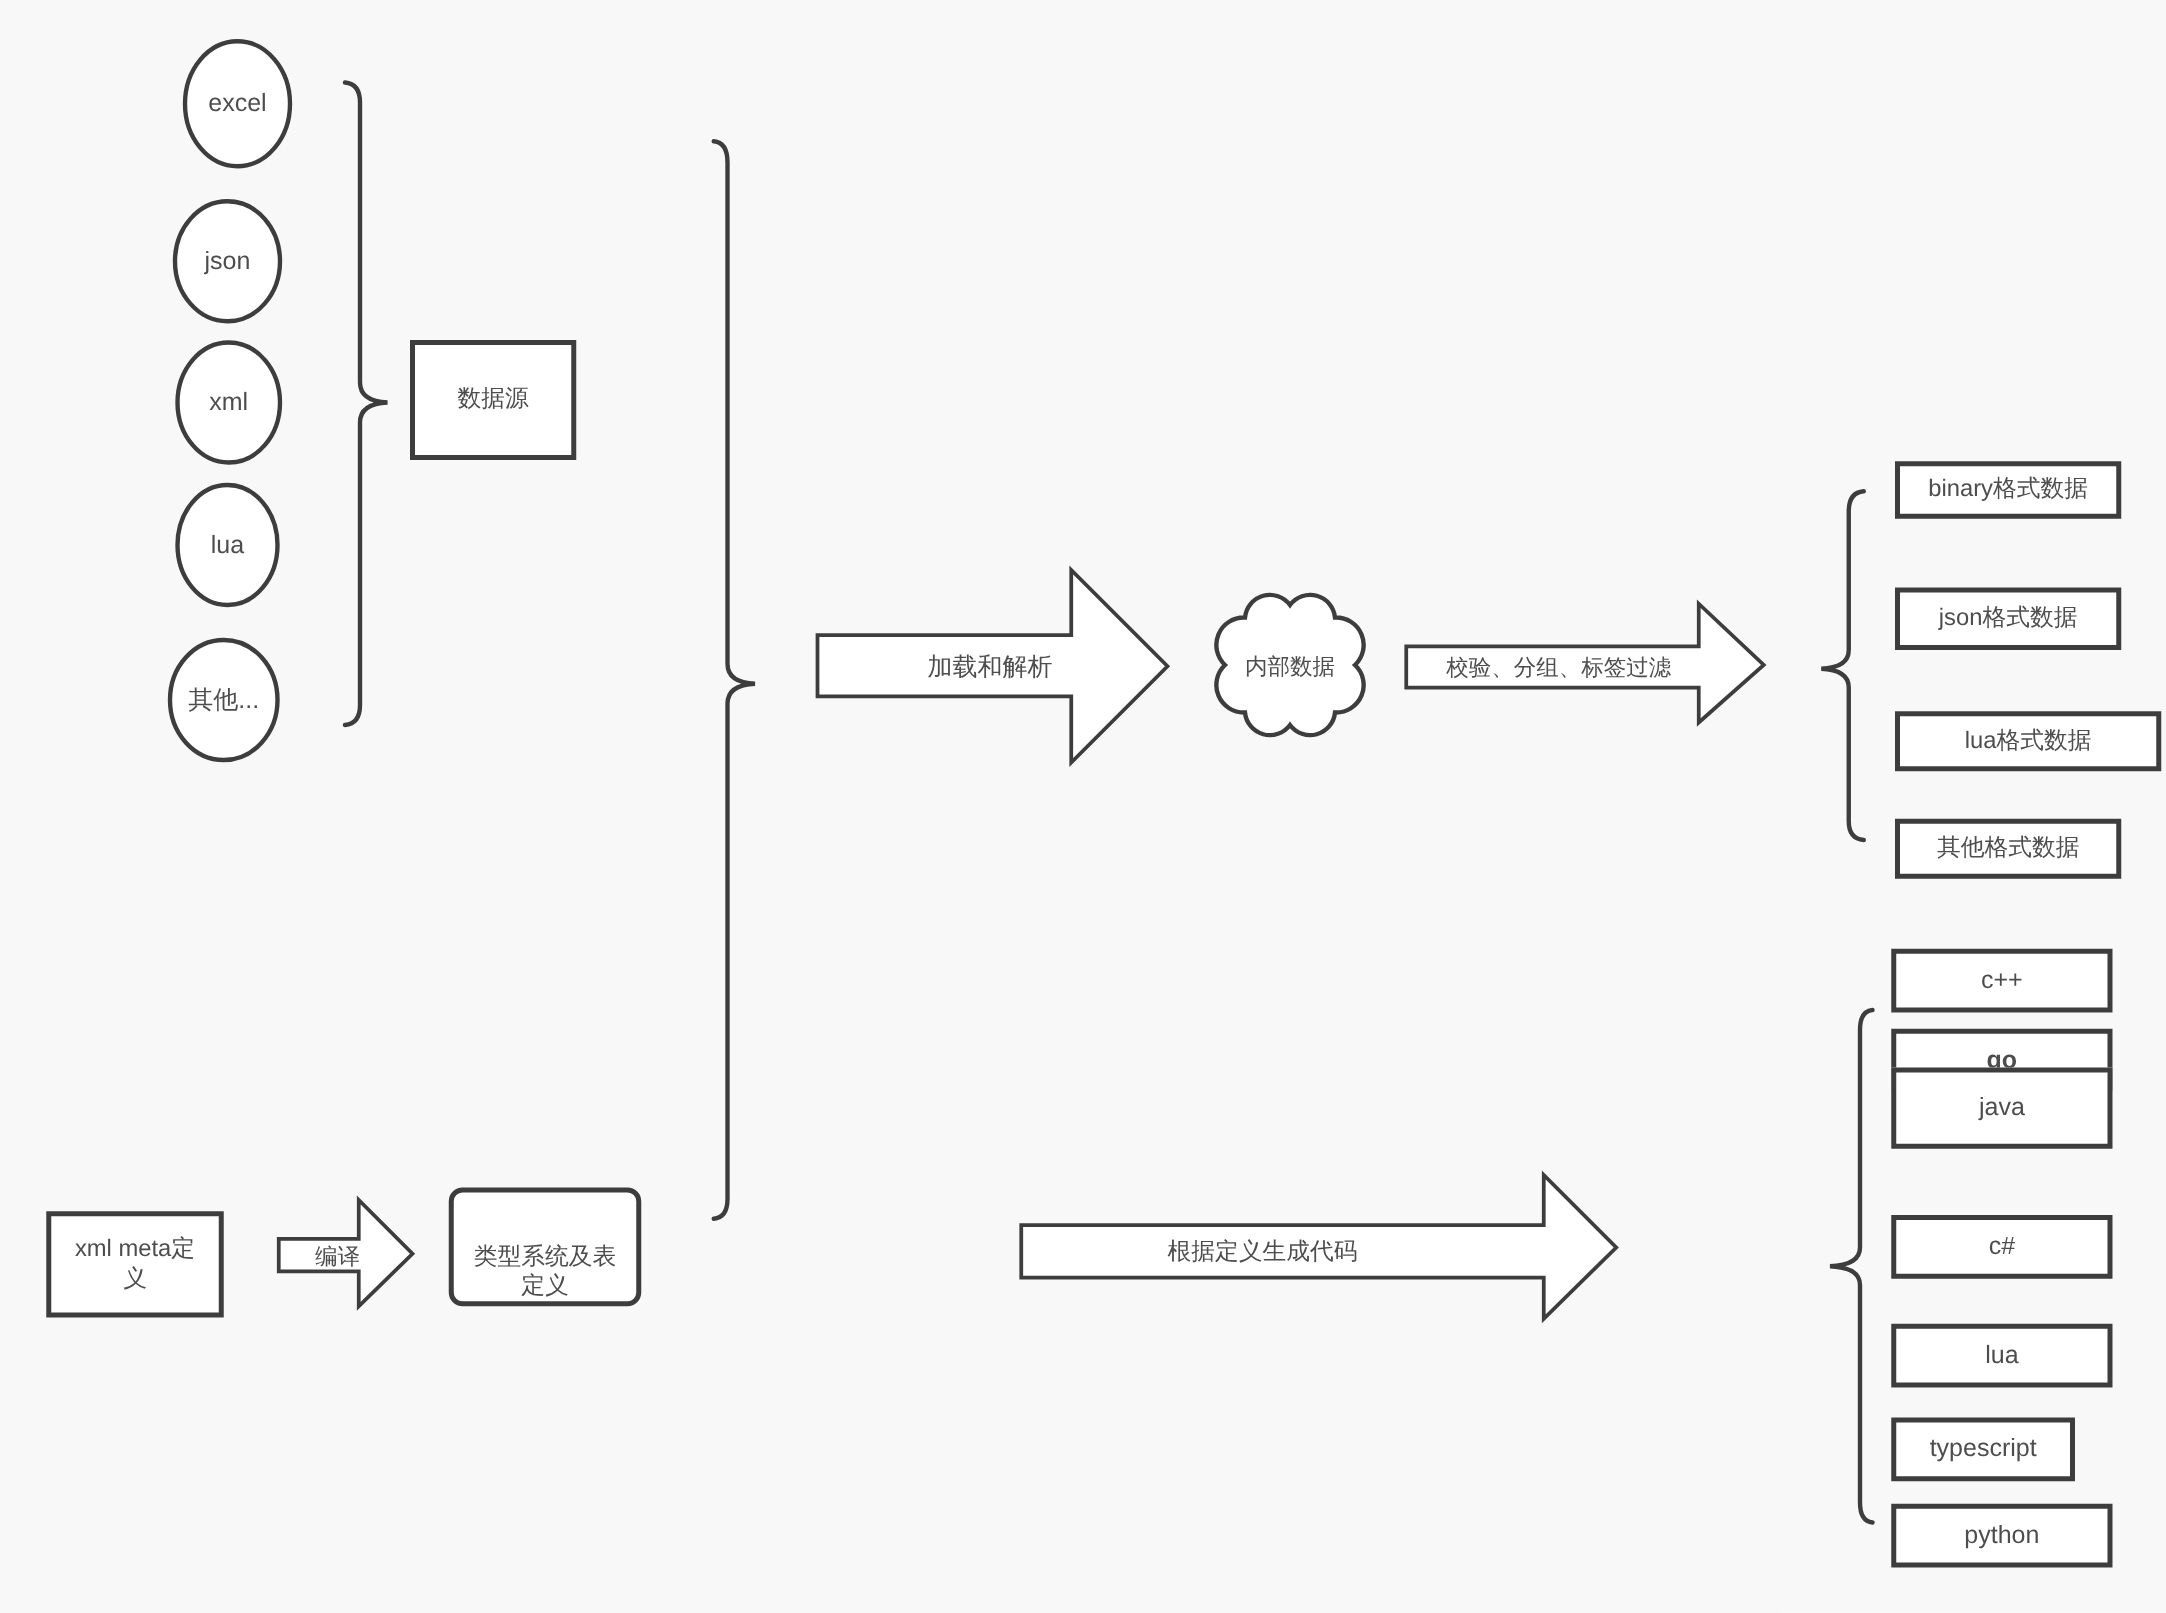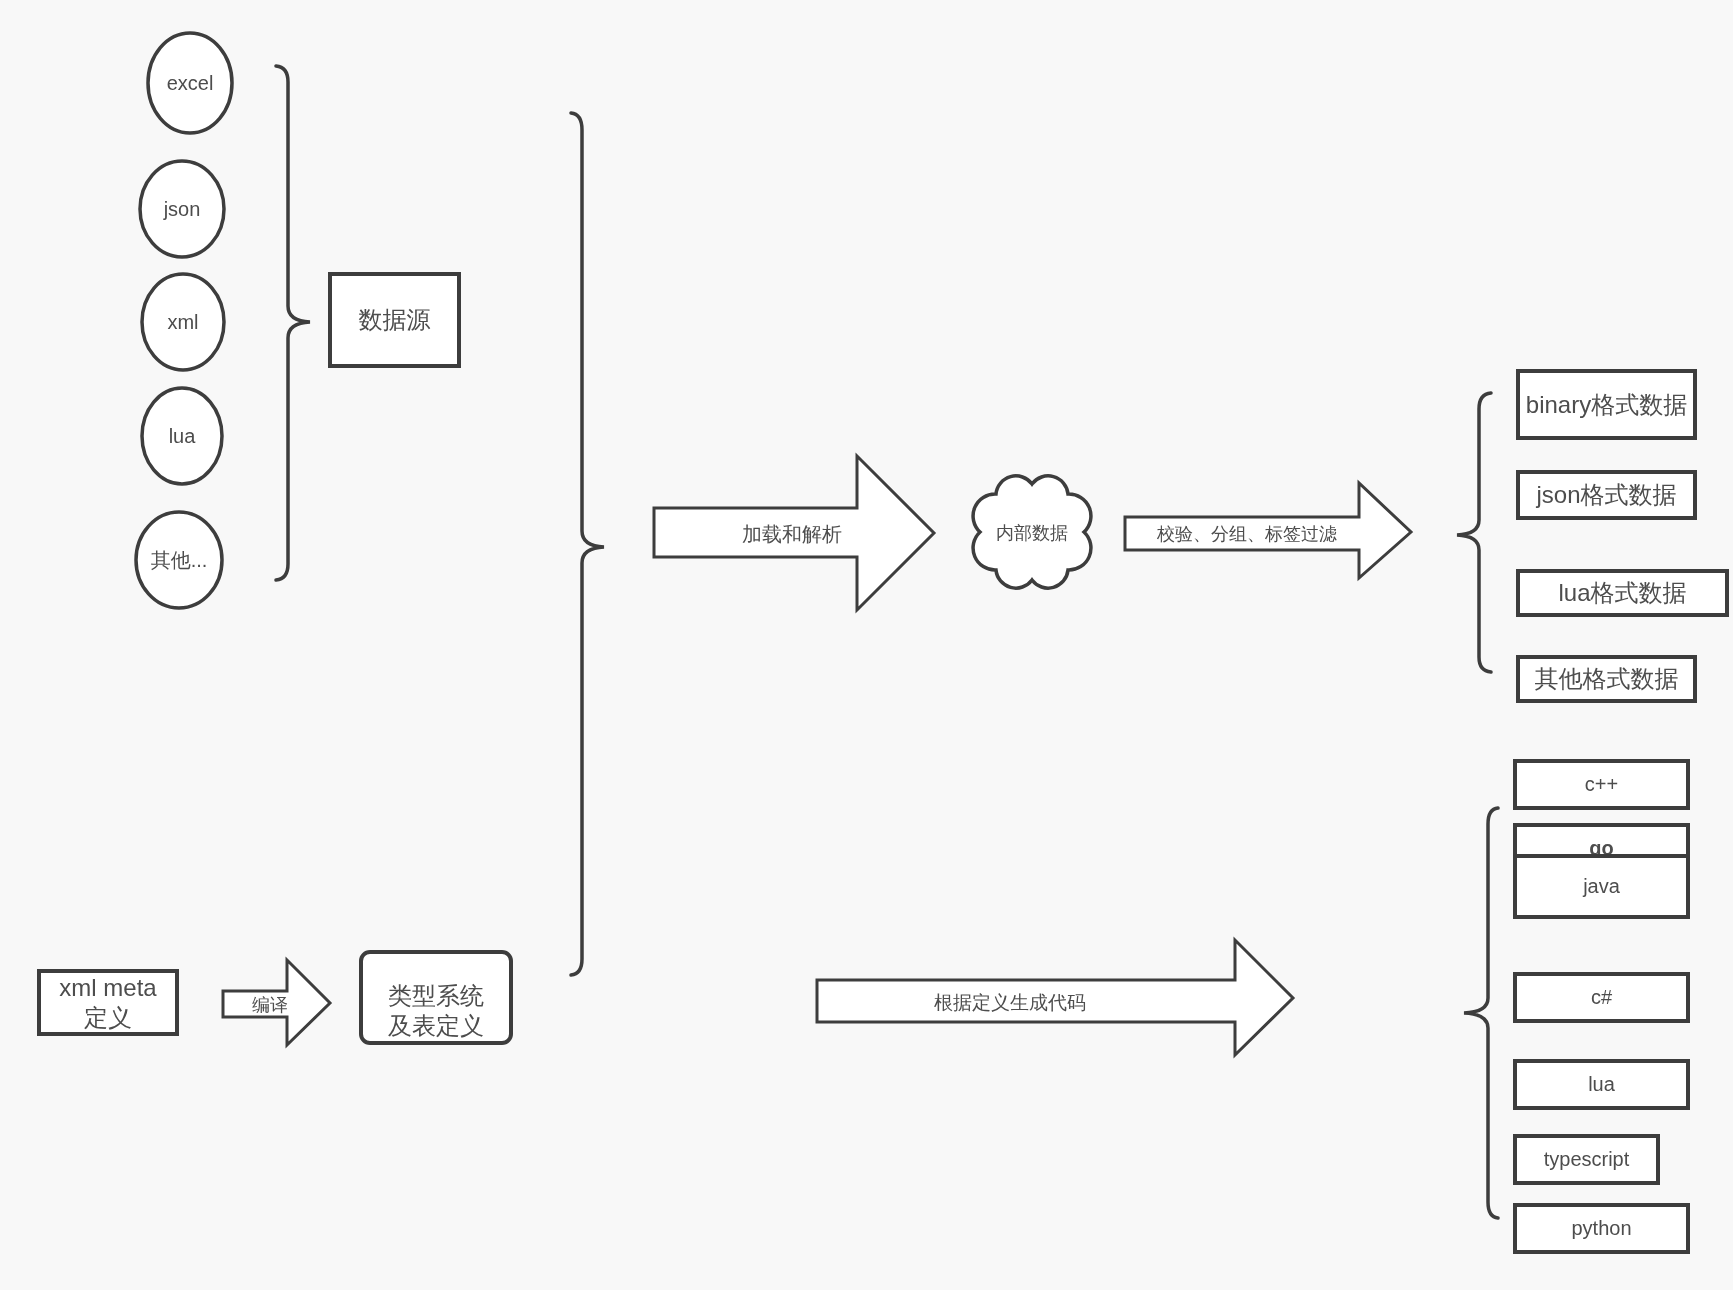--- a/index.html
+++ b/index.html
@@ -18,21 +18,21 @@
     background:#ffffff;
     border:4px solid #3d3d3d;
     display:flex;
     align-items:center;
     justify-content:center;
     text-align:center;
     line-height:1.25;
     color:#4d4d4d;
   }
   .rounded { border-radius:11px; }
-  .f19 { font-size:24px; }
+  .f19 { font-size:19px; }
   .f20 { font-size:20px; }
   .shape { fill:#ffffff; stroke:#3d3d3d; stroke-width:3.5; }
   .arrow { fill:#ffffff; stroke:#3d3d3d; stroke-width:3; stroke-linejoin:miter; }
   .brace { fill:none; stroke:#3d3d3d; stroke-width:3.5; stroke-linecap:round; }
   text { fill:#4d4d4d; }
 </style>
 </head>
 <body>
 
 <div class="stage">
@@ -75,34 +75,34 @@
     <polygon class="arrow" points="817,980 1235,980 1235,940 1293,998 1235,1055 1235,1022 817,1022"></polygon>
     <text x="1010" y="1002" font-size="19" text-anchor="middle" dominant-baseline="central">根据定义生成代码</text>
 
     <path class="brace" d="M 1498 808 Q 1488 809 1488 824 L 1488 998 Q 1488 1012 1464 1013 Q 1488 1014 1488 1028 L 1488 1202 Q 1488 1217 1498 1218"></path>
   </svg>
 
   <div class="box f19" style="left:328px; top:272px; width:133px; height:96px;">
     <span>数据源</span>
   </div>
 
-  <div class="box f19" style="left:1516px; top:369px; width:181px; height:71px;">
+  <div class="box f19" style="left:1516px; top:369px; width:181px; height:46px;">
     <span>binary格式数据</span>
   </div>
   <div class="box f19" style="left:1516px; top:470px; width:181px; height:50px;">
     <span>json格式数据</span>
   </div>
   <div class="box f19" style="left:1516px; top:569px; width:213px; height:48px;">
     <span>lua格式数据</span>
   </div>
   <div class="box f19" style="left:1516px; top:639px; width:181px; height:48px;margin-top:16px;">
     <span>其他格式数据</span>
   </div>
 
-  <div class="box f19" style="left:37px; top:969px; width:142px; height:67px; padding:0 14px;">
+  <div class="box f19" style="left:37px; top:969px; width:142px; height:85px; padding:0 14px;">
     <span>xml meta定义</span>
   </div>
 
   <div class="box rounded f19" style="left:359px; top:950px; width:154px; height:95px; padding:0 16px;align-items:flex-end;">
     <span>类型系统及表定义</span>
   </div>
 
   <div class="box f20" style="left:1513px; top:759px; width:177px; height:51px;">
     <span>c++</span>
   </div>

